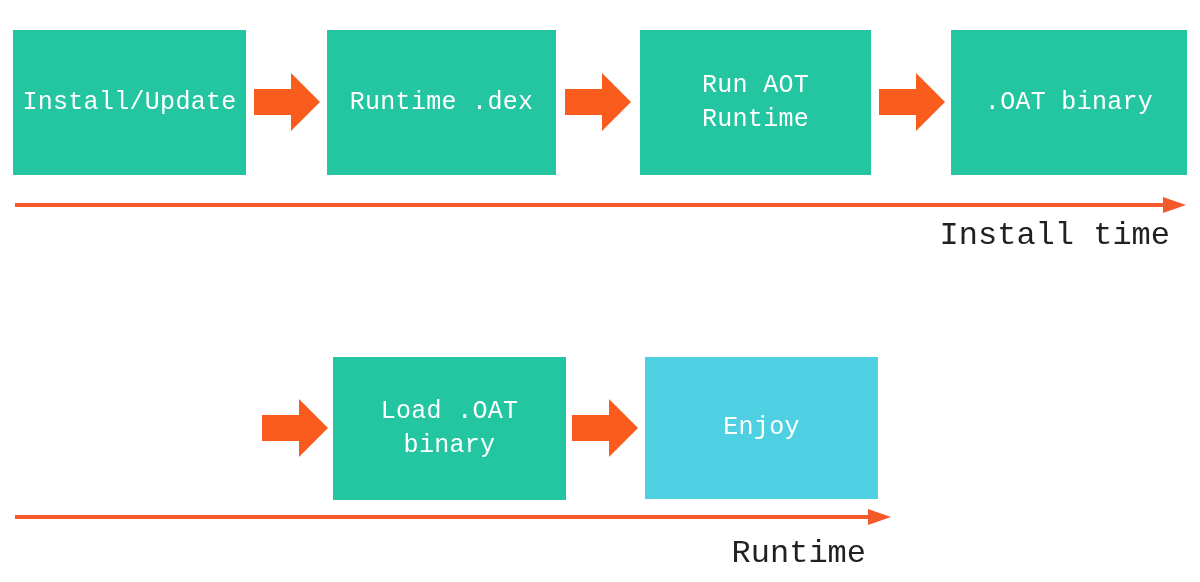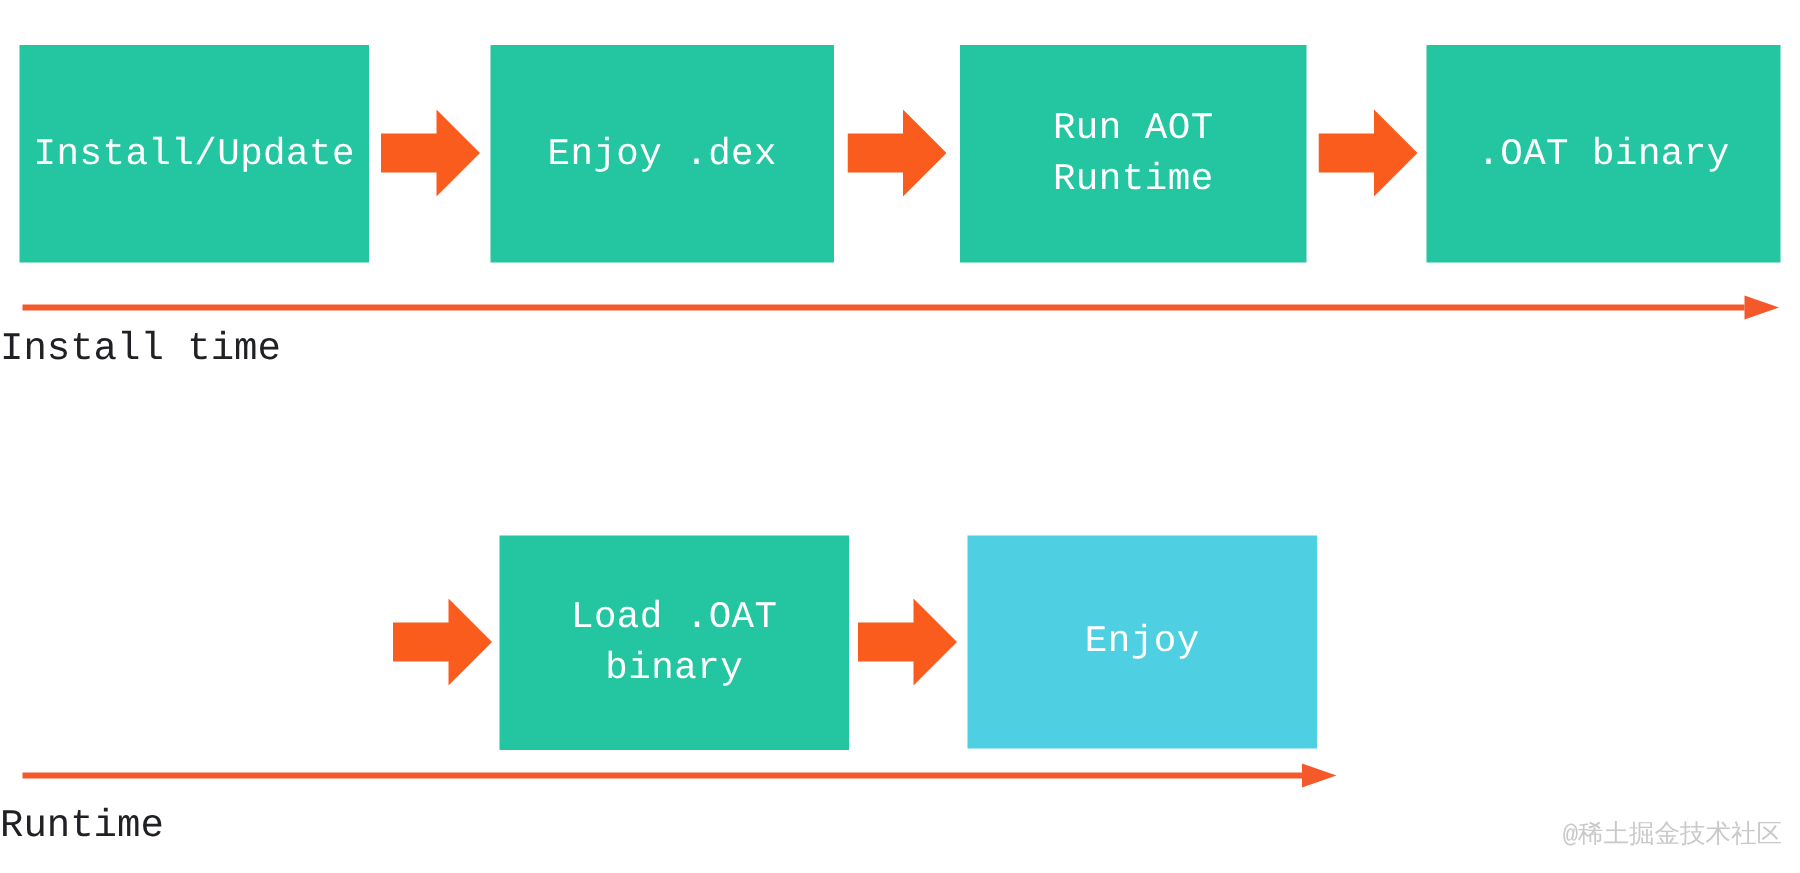--- a/index.html
+++ b/index.html
@@ -34,22 +34,22 @@
     white-space:pre-line;
     letter-spacing:0.3px;
   }
   .block-arrow{position:absolute;width:66px;height:58px;}
   .block-arrow svg{display:block;width:100%;height:100%;}
   .timeline{position:absolute;}
   .timeline svg{display:block;}
   .timeline-label{
     position:absolute;
     color:var(--label-dark);
-    font-size:26px;
-    text-align:left;
+    font-size:32px;
+    text-align:right;
   }
   .watermark{
     position:absolute;
     right:12px;top:544px;
     color:var(--watermark-gray);
     font-size:17px;
   }
 </style>
 </head>
 <body>
@@ -60,21 +60,21 @@
     <span class="box-label">Install/Update</span>
   </div>
 
   <div class="block-arrow" style="left:254px;top:73px">
     <svg viewBox="0 0 66 58">
         <polygon points="0,16 37,16 37,0 66,29 37,58 37,42 0,42" fill="var(--arrow-orange)"></polygon>
       </svg>
   </div>
 
   <div class="box green" style="left:327px;top:30px;width:229px;height:145px">
-    <span class="box-label">Enjoy .dex</span>
+    <span class="box-label">Runtime .dex</span>
   </div>
 
   <div class="block-arrow" style="left:565px;top:73px">
     <svg viewBox="0 0 66 58">
         <polygon points="0,16 37,16 37,0 66,29 37,58 37,42 0,42" fill="var(--arrow-orange)"></polygon>
       </svg>
   </div>
 
   <div class="box green" style="left:640px;top:30px;width:231px;height:145px">
     <span class="box-label">Run AOT
@@ -122,15 +122,14 @@
   </div>
 
   <div class="timeline" style="left:13px;top:508px">
     <svg width="880" height="18" viewBox="0 0 880 18">
       <line x1="2" y1="9" x2="855" y2="9" stroke="var(--timeline-orange)" stroke-width="4"></line>
       <polygon points="855,1 878,9 855,17" fill="var(--timeline-orange)"></polygon>
     </svg>
   </div>
   <div class="timeline-label" style="left:0;top:535px;width:866px">Runtime</div>
 
-  <div class="watermark">@稀土掘金技术社区</div>
 
 </div>
 
 </body></html>

